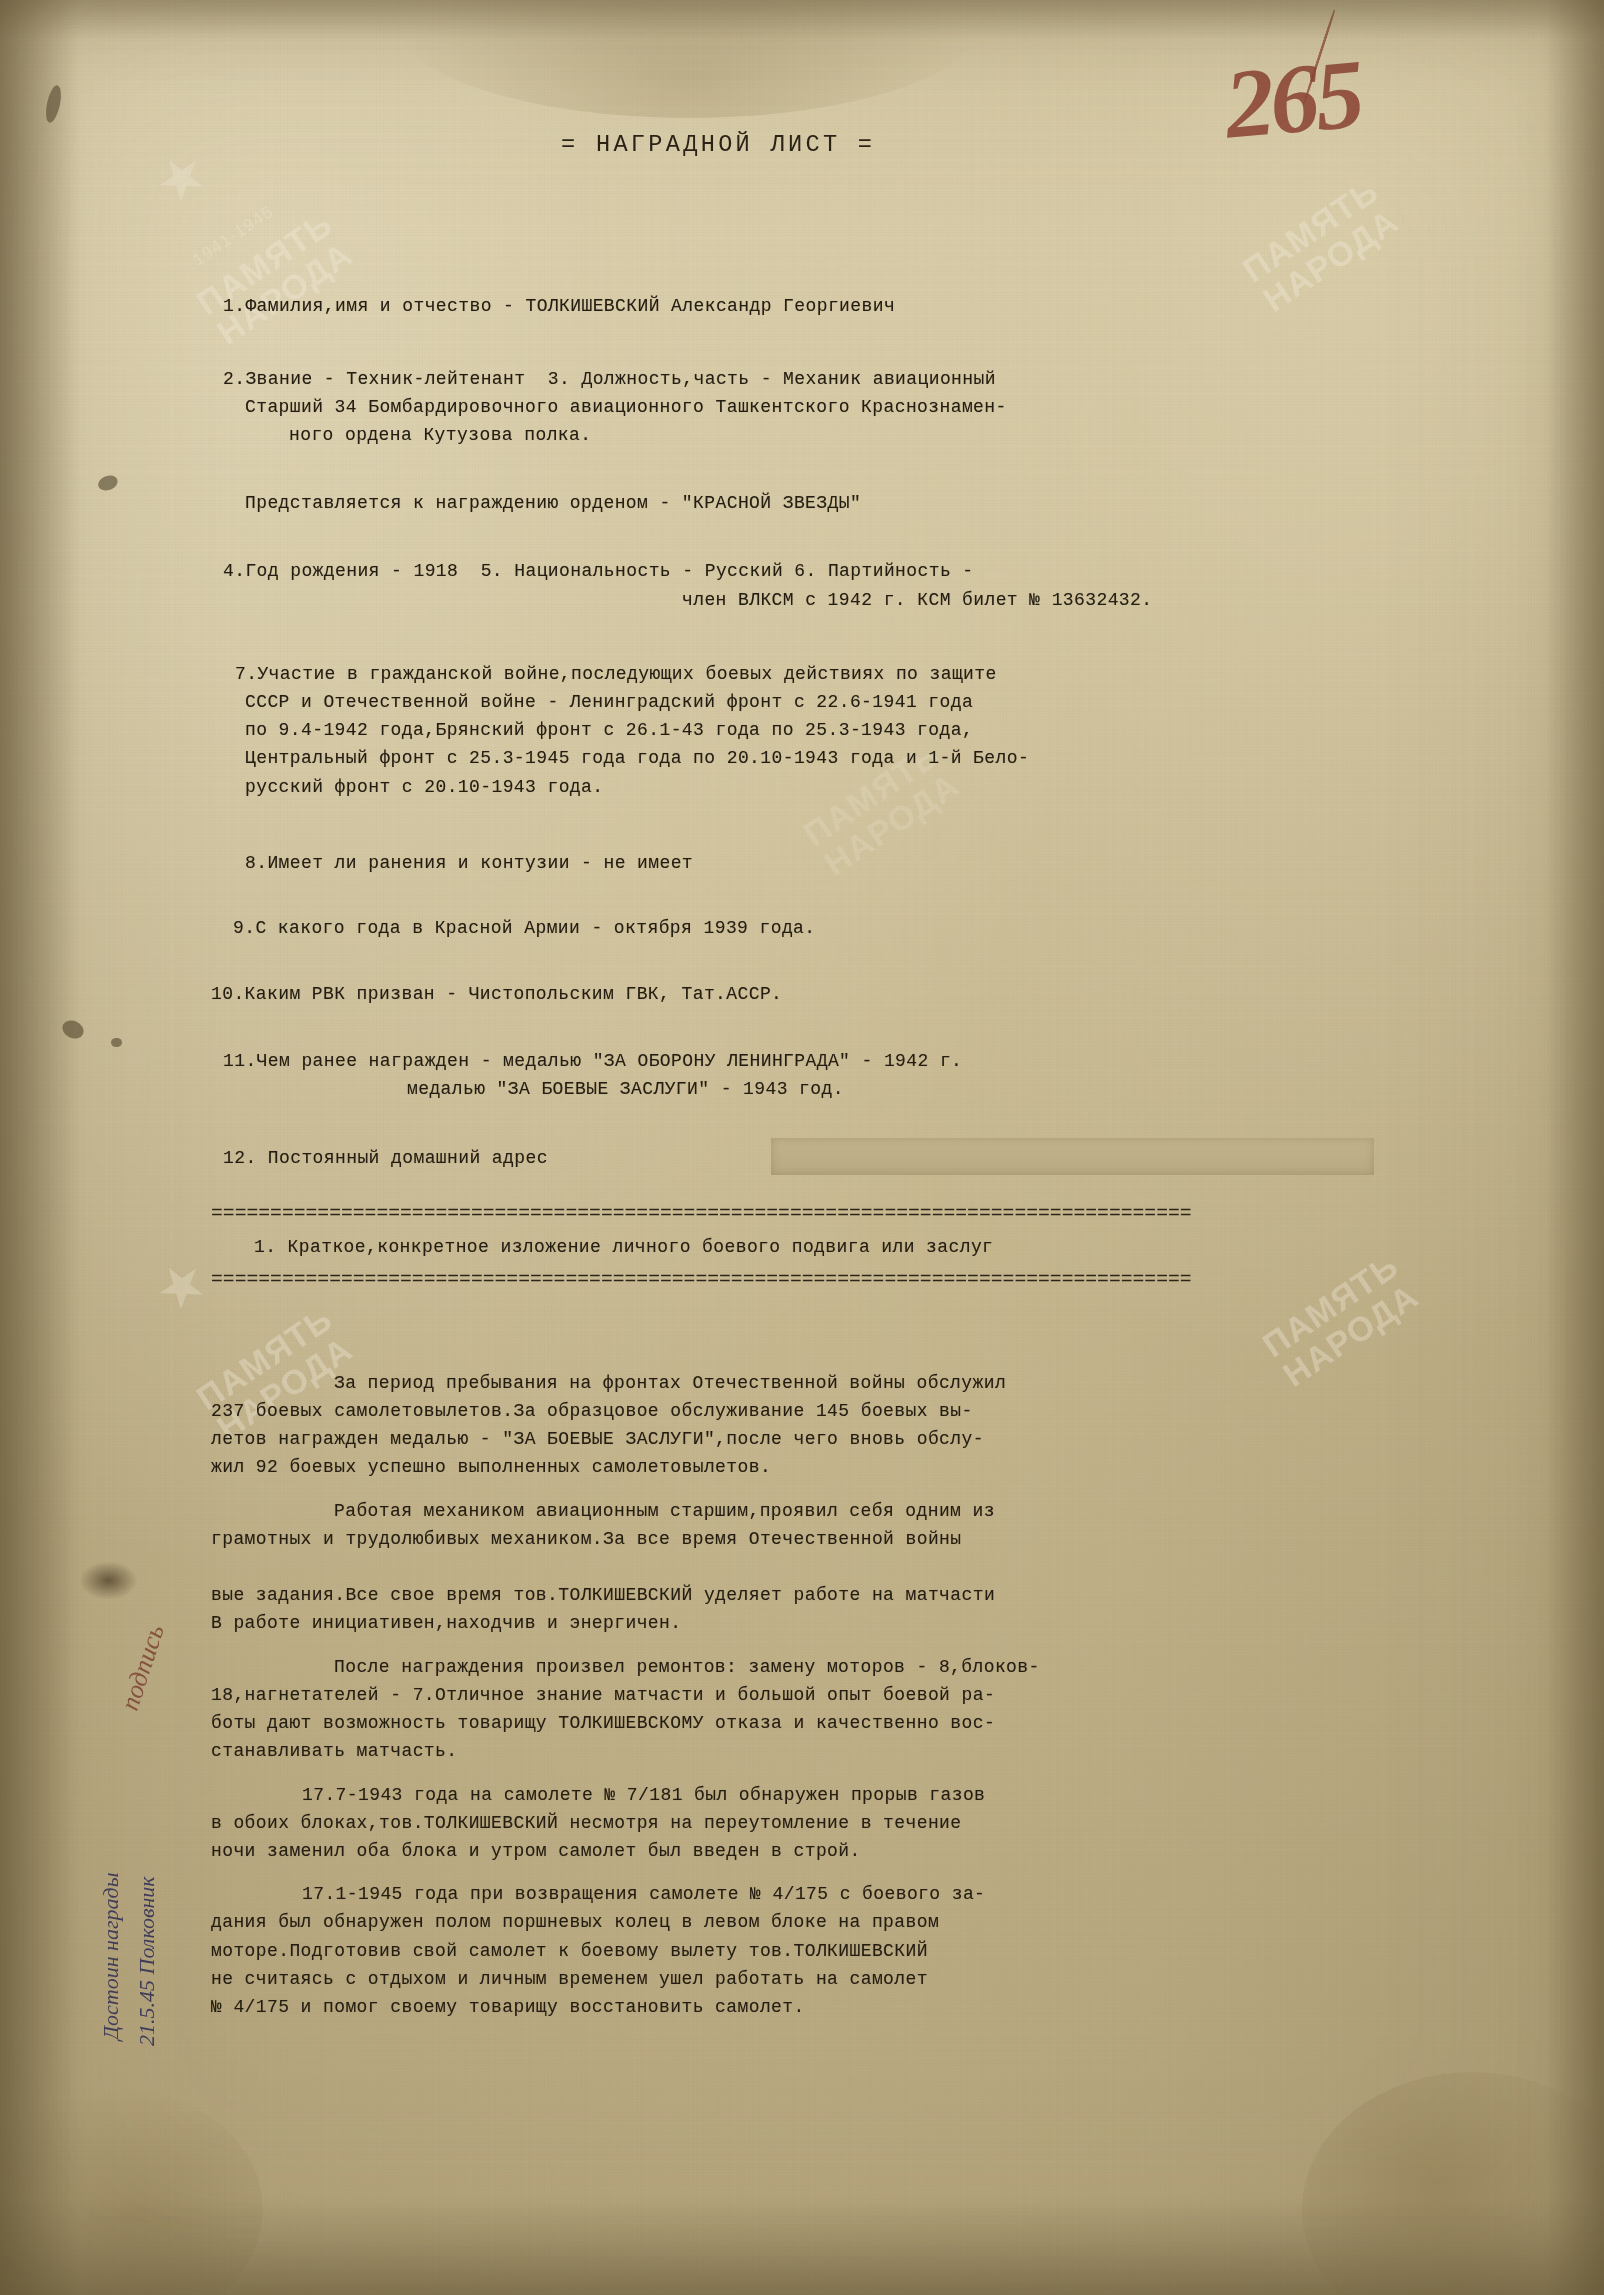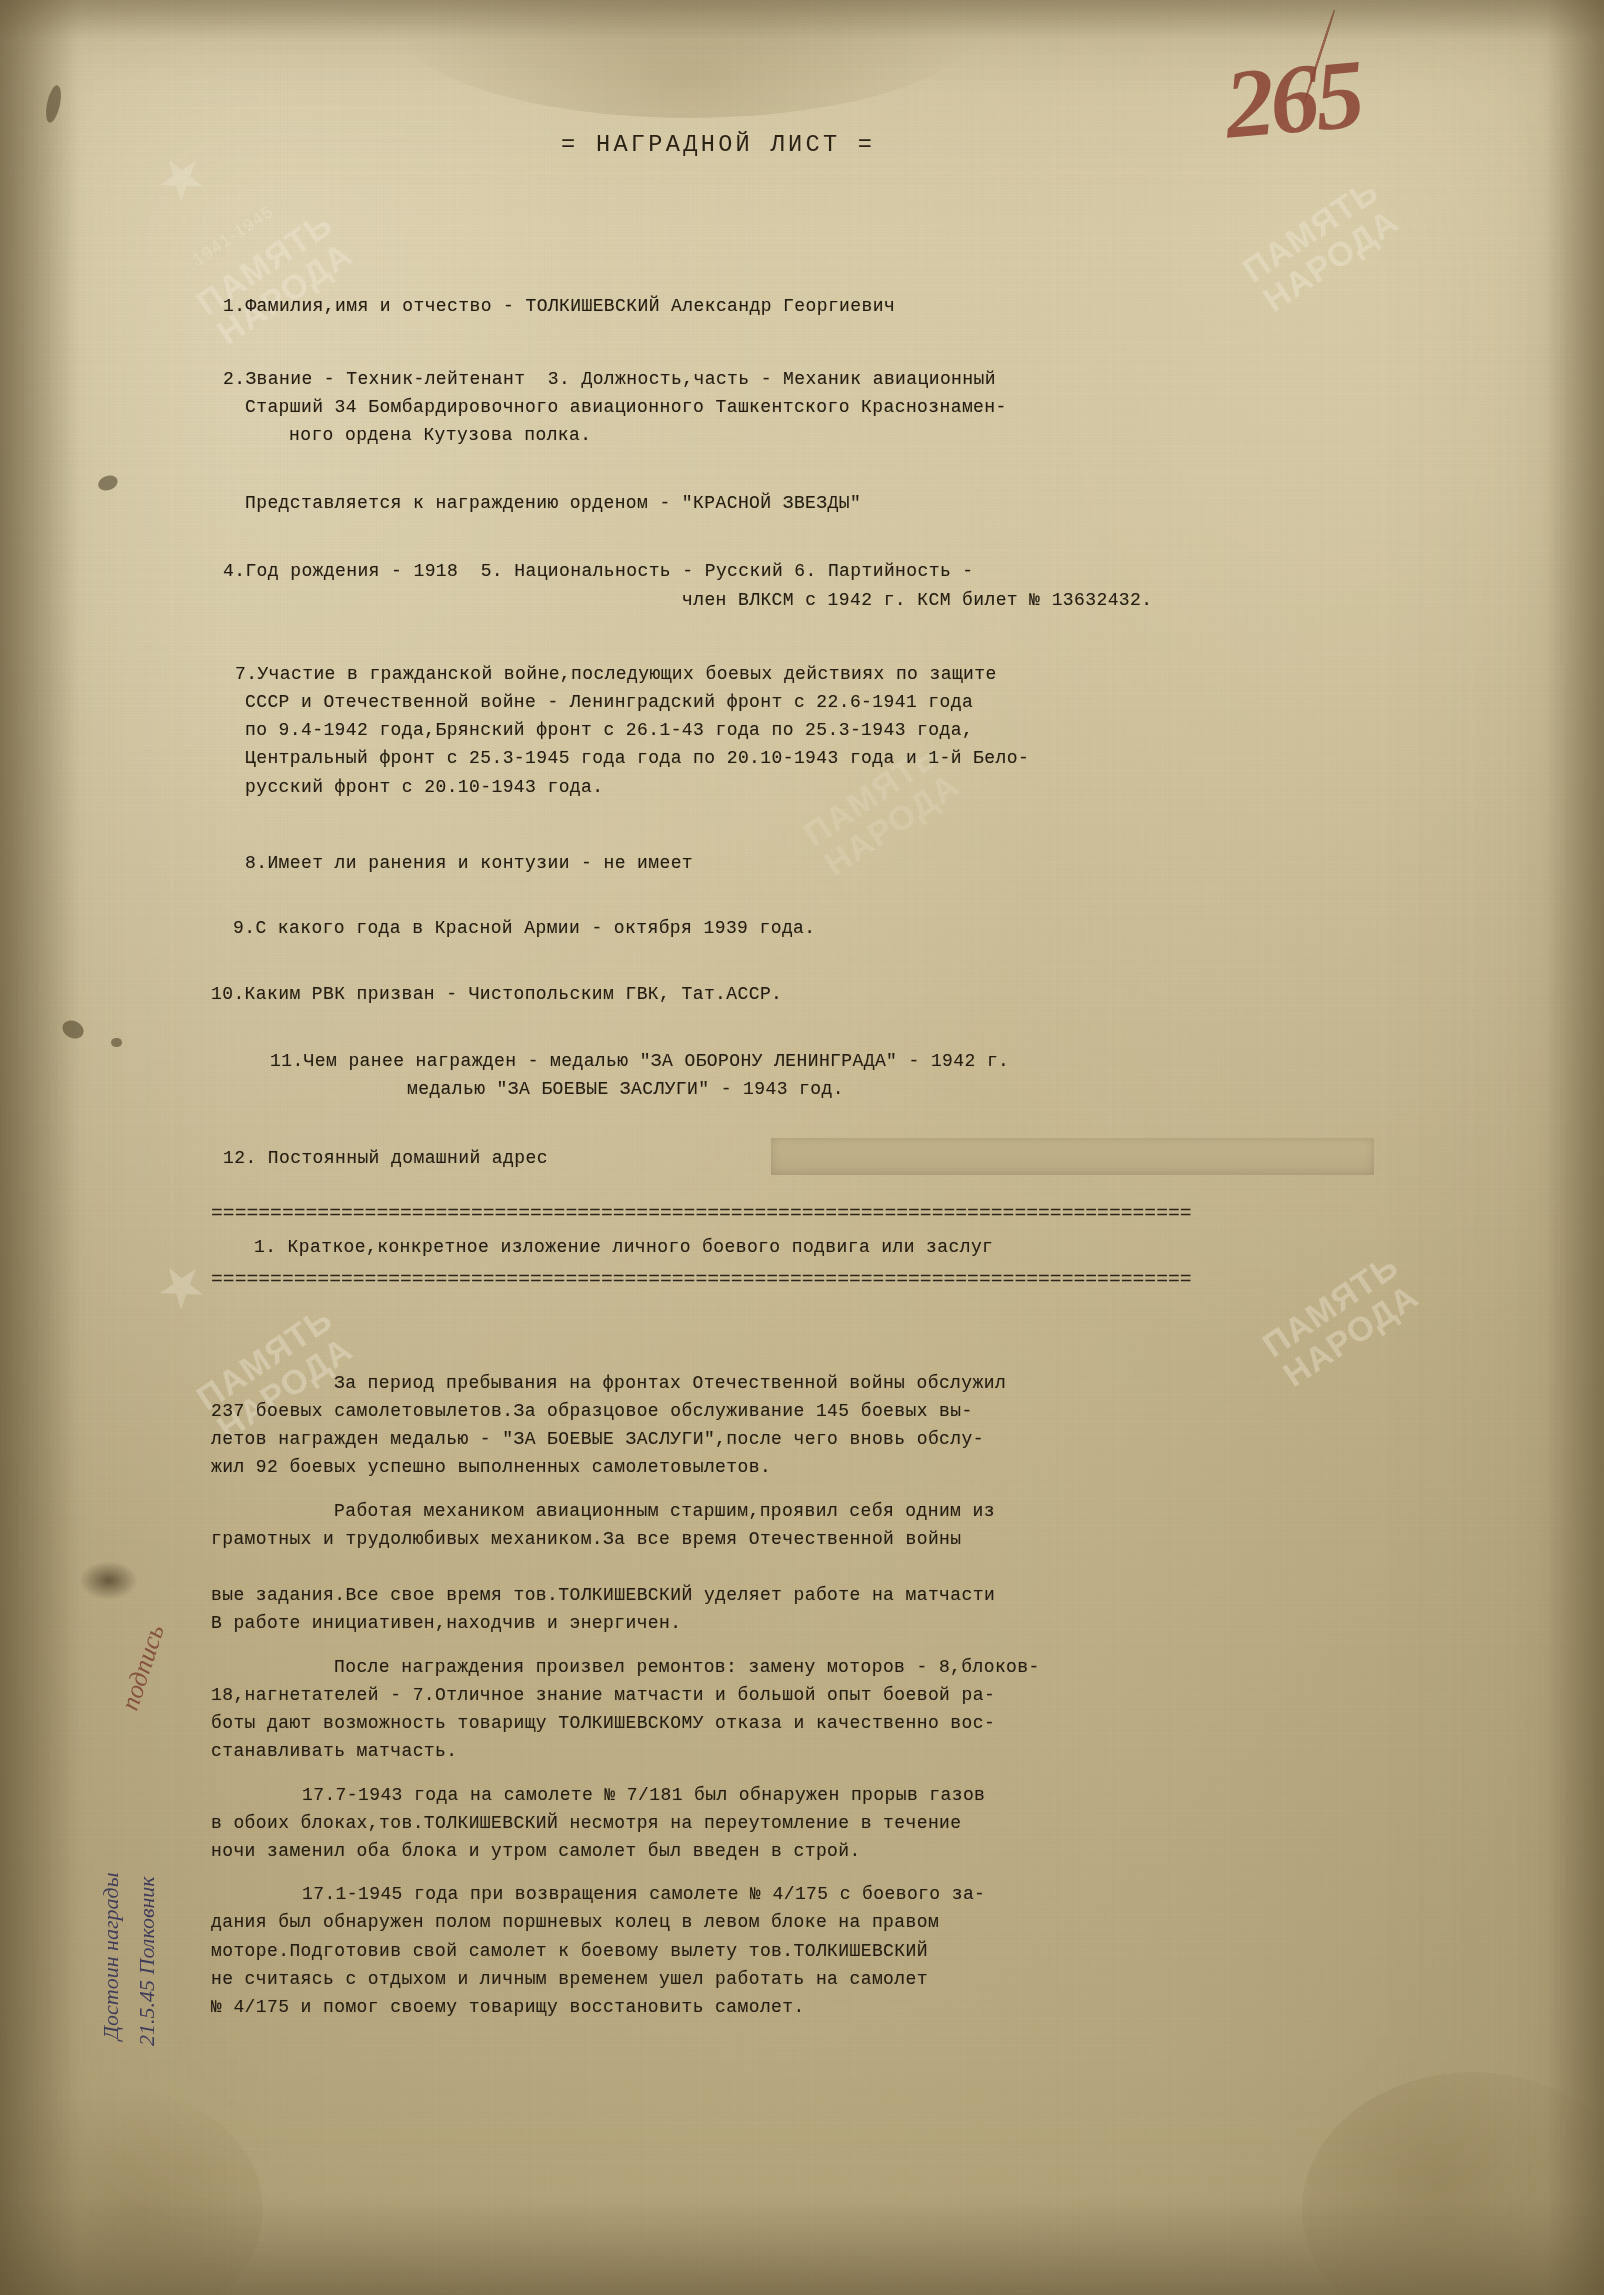--- a/index.html
+++ b/index.html
@@ -250,21 +250,21 @@
   <div class="t" style="left:245px; top:720px;">по 9.4-1942 года,Брянский фронт с 26.1-43 года по 25.3-1943 года,</div>
   <div class="t" style="left:245px; top:748px;">Центральный фронт с 25.3-1945 года года по 20.10-1943 года и 1-й Бело-</div>
   <div class="t" style="left:245px; top:777px;">русский фронт с 20.10-1943 года.</div>
 
   <div class="t" style="left:245px; top:853px;">8.Имеет ли ранения и контузии - не имеет</div>
 
   <div class="t" style="left:233px; top:918px;">9.С какого года в Красной Армии - октября 1939 года.</div>
 
   <div class="t" style="left:211px; top:984px;">10.Каким РВК призван - Чистопольским ГВК, Тат.АССР.</div>
 
-  <div class="t" style="left:223px; top:1051px;margin-left:47px;">11.Чем ранее награжден - медалью "ЗА ОБОРОНУ ЛЕНИНГРАДА" - 1942 г.</div>
+  <div class="t" style="left:223px; top:1051px;">11.Чем ранее награжден - медалью "ЗА ОБОРОНУ ЛЕНИНГРАДА" - 1942 г.</div>
   <div class="t" style="left:407px; top:1079px;">медалью "ЗА БОЕВЫЕ ЗАСЛУГИ" - 1943 год.</div>
 
   <div class="t" style="left:223px; top:1148px;">12. Постоянный домашний адрес</div>
   <div class="redaction" style="left:771px; top:1138px; width:603px; height:37px;"></div>
 
   <div class="sep" style="left:211px; top:1203px; width:1312px;">===================================================================================</div>
   <div class="t" style="left:254px; top:1237px;">1. Краткое,конкретное изложение личного боевого подвига или заслуг</div>
   <div class="sep" style="left:211px; top:1269px; width:1312px;">===================================================================================</div>
 
   <div class="t" style="left:334px; top:1373px;">За период пребывания на фронтах Отечественной войны обслужил</div>

